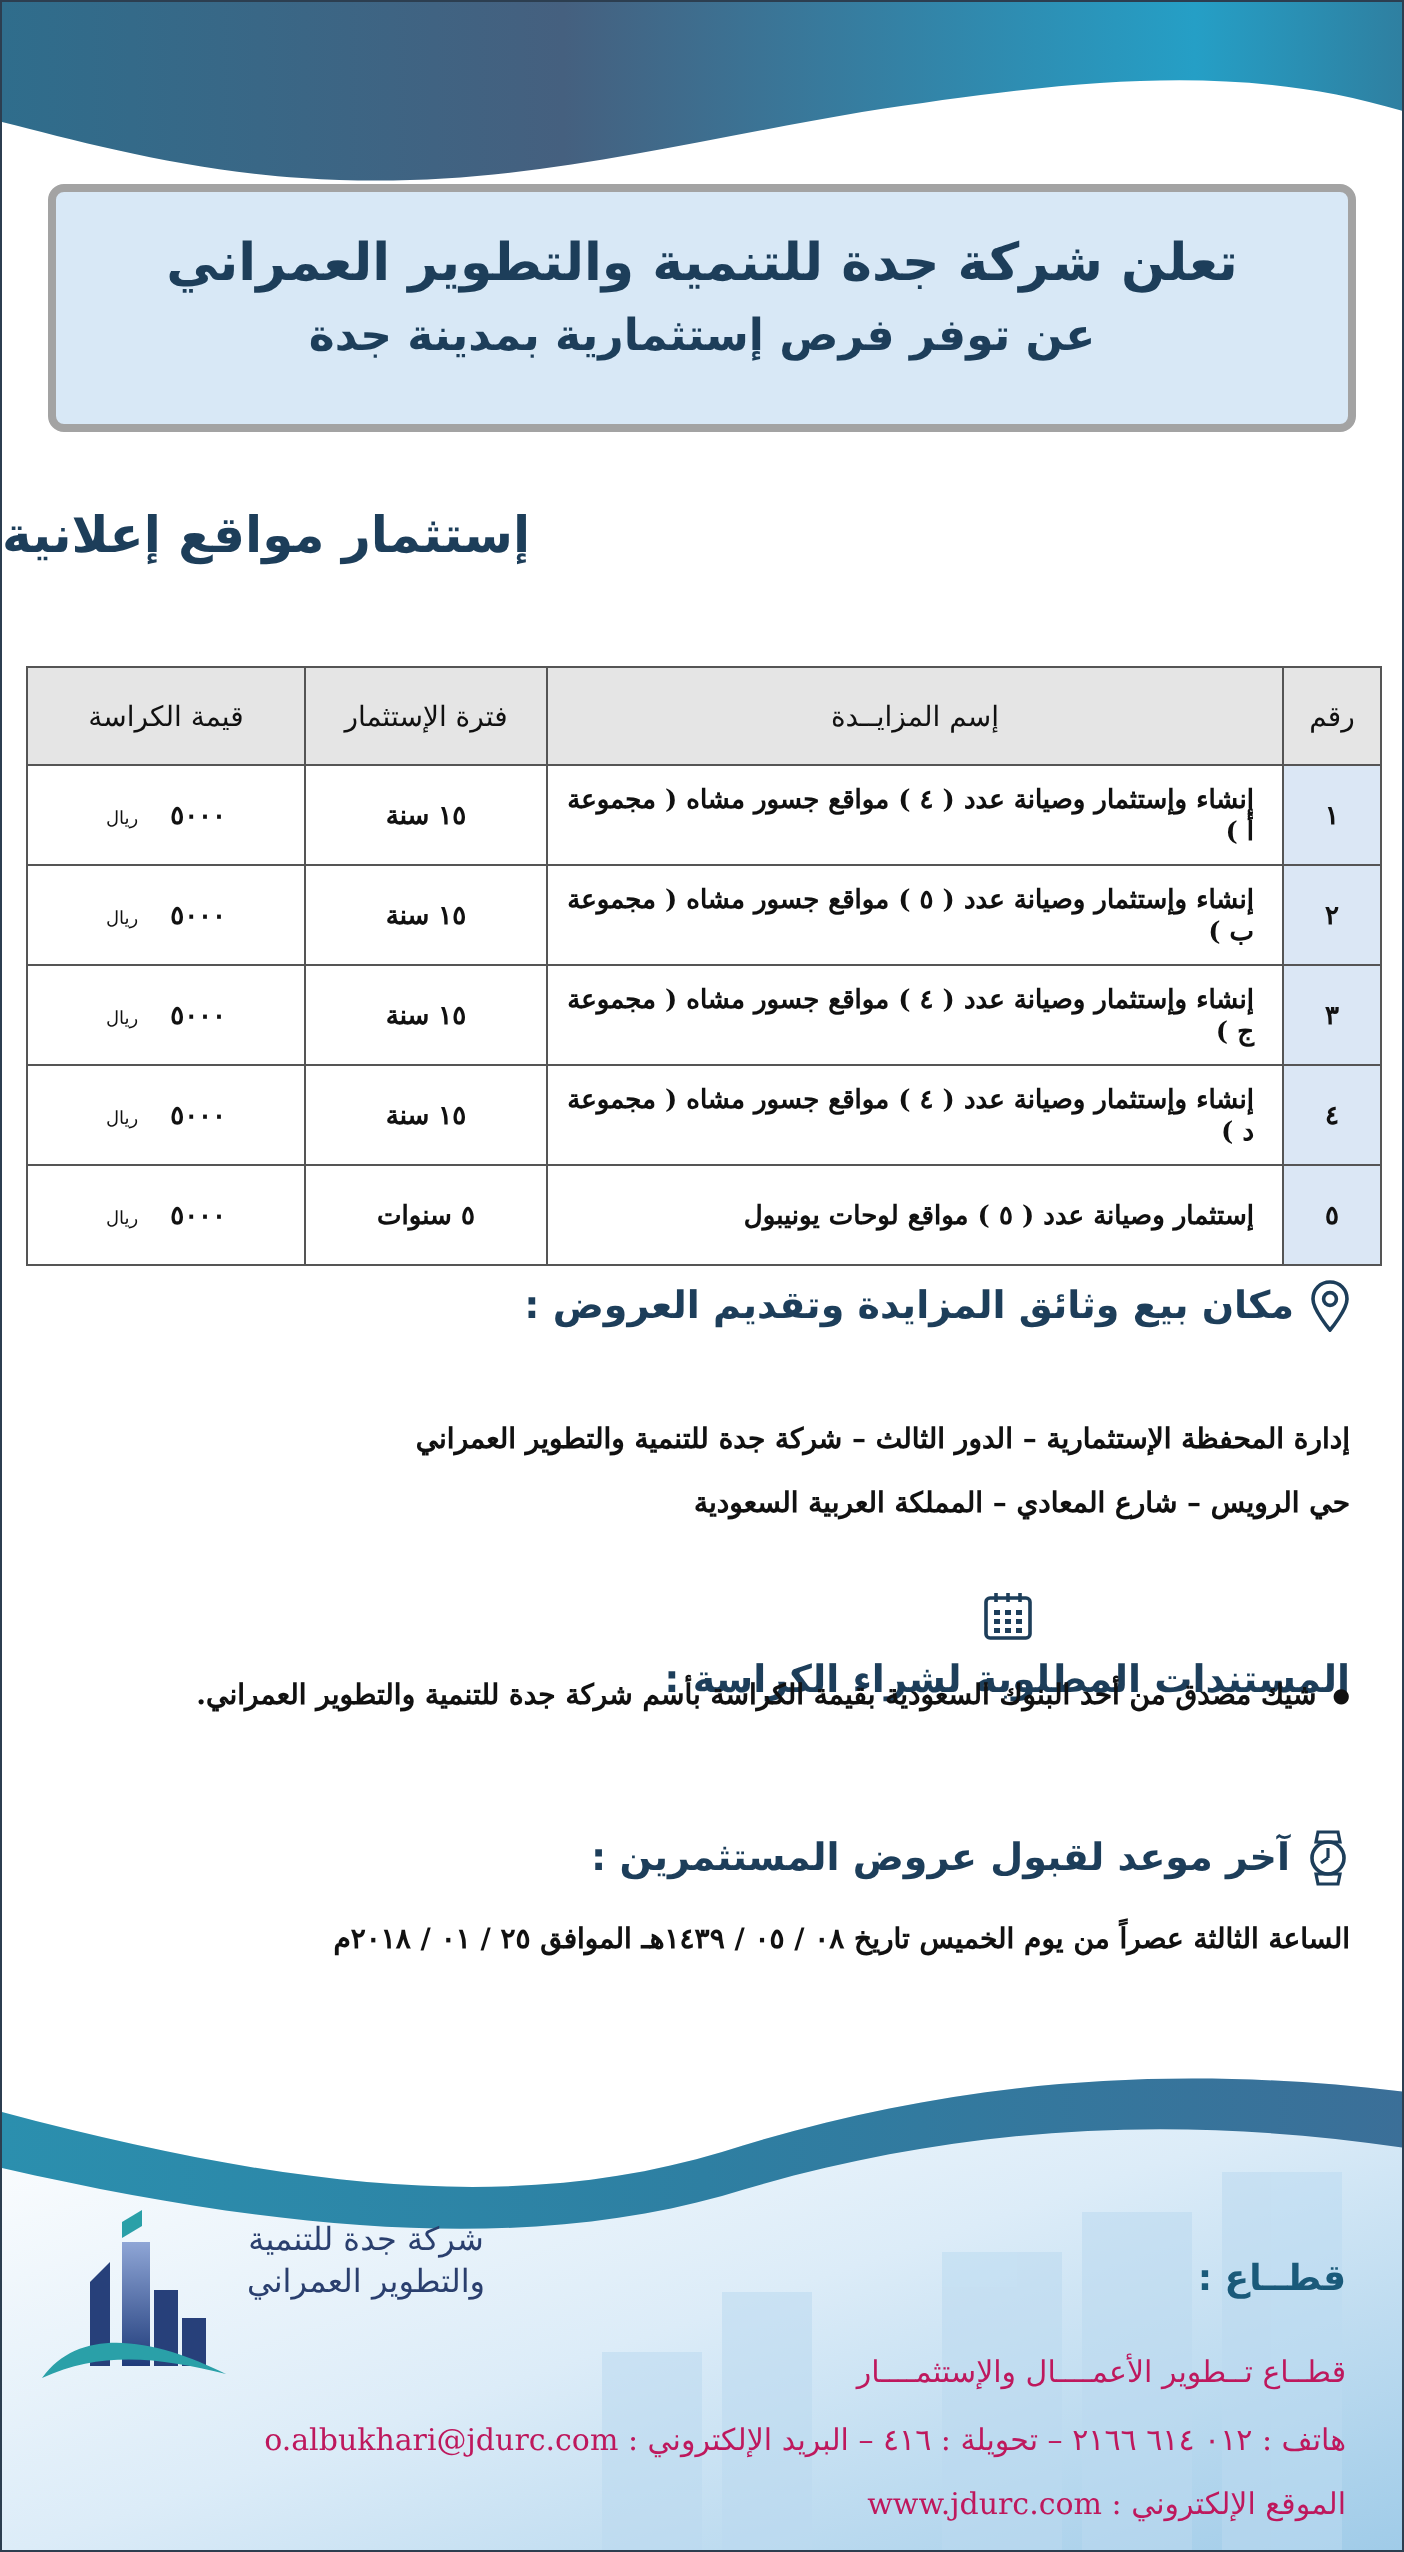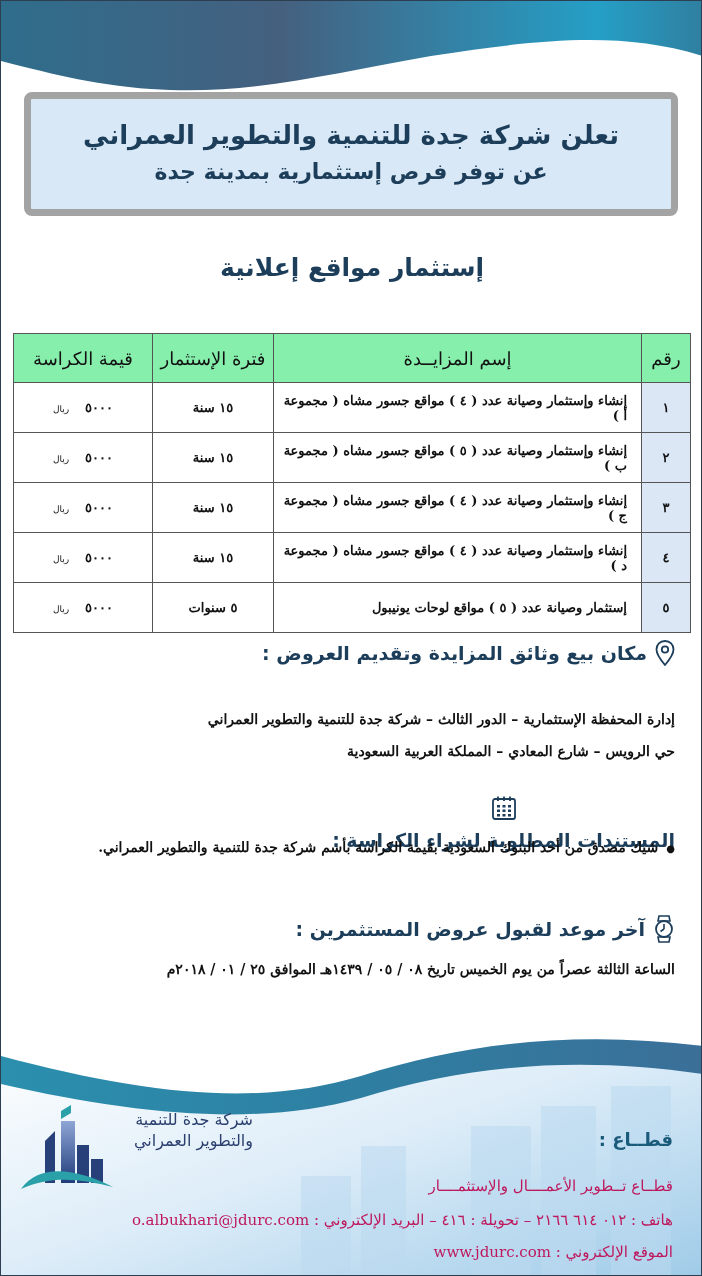--- a/index.html
+++ b/index.html
@@ -1,39 +1,39 @@
 <!DOCTYPE html>
 <html><head>
 <meta charset="utf-8">
 <style>
   html, body { margin: 0; padding: 0; }
   body { width: 702px; height: 1276px; overflow: hidden; background: #fff; font-family: "DejaVu Serif", serif; }
   .page { position: relative; width: 700px; height: 1274px; border: 1px solid #2c3e50; background: #fff; overflow: hidden; direction: rtl; }
   .top-wave { position: absolute; left: 0; top: 0; width: 702px; height: 95px; }
-  .banner { position: absolute; left: 23px; top: 91px; width: 654px; height: 124px; border: 7px solid #a3a3a3; border-radius: 8px; background: #d8e8f6; box-sizing: border-box; text-align: center; }
+  .banner { position: absolute; left: 23px; top: 91px; width: 654px; height: 124px; border: 4px solid #a3a3a3; border-radius: 8px; background: #d8e8f6; box-sizing: border-box; text-align: center; }
   .banner-title { margin-top: 18px; font-family: "DejaVu Sans", sans-serif; font-size: 26px; font-weight: bold; color: #1d3e5a; line-height: 36px; }
   .banner-sub { margin-top: 4px; font-family: "DejaVu Sans", sans-serif; font-size: 22px; font-weight: bold; color: #1d3e5a; line-height: 30px; }
-  .section-title { position: absolute; left: 0; top: 252px; width: 702px; text-align: center; font-family: "DejaVu Sans", sans-serif; font-size: 25px; font-weight: bold; color: #1d3e5a; }
+  .section-title { position: absolute; left: 0; top: 252px; width: 702px; text-align: left; font-family: "DejaVu Sans", sans-serif; font-size: 25px; font-weight: bold; color: #1d3e5a; }
   table.auction { position: absolute; left: 12px; top: 332px; width: 678px; border-collapse: collapse; direction: rtl; font-family: "DejaVu Serif", serif; }
   table.auction th, table.auction td { border: 1px solid #555; text-align: center; color: #111; font-size: 13px; height: 49px; padding: 0 6px; }
-  table.auction th { background: #86efac; font-weight: normal; height: 48px; font-size: 18px; }
+  table.auction th { background: #e5e5e5; font-weight: normal; height: 48px; font-size: 14px; }
   table.auction td.num { background: #dbe7f5; width: 36px; font-weight: bold; }
   table.auction td.name { text-align: right; padding-right: 14px; font-weight: bold; }
   table.auction td.period { width: 108px; font-weight: bold; }
   table.auction td.price { width: 126px; font-weight: bold; }
   .price small { font-size: 9px; font-weight: normal; margin-right: 16px; }
   .info-head { position: absolute; right: 26px; display: flex; align-items: center; gap: 8px; font-family: "DejaVu Sans", sans-serif; font-size: 19px; font-weight: bold; color: #1d3e5a; }
   .info-head svg { flex: none; }
   .info-line { position: absolute; right: 26px; font-size: 14px; font-weight: bold; color: #111; white-space: nowrap; }
   .bullet::before { content: "●"; font-size: 10px; margin-left: 8px; color: #111; vertical-align: middle; }
   .footer { position: absolute; left: 0; top: 1015px; width: 702px; height: 261px; }
   .contact-title { position: absolute; right: 28px; top: 1128px; font-family: "DejaVu Sans", sans-serif; font-size: 18px; font-weight: bold; color: #1a5a7a; }
   .contact-line { position: absolute; right: 28px; font-size: 15px; color: #be185d; white-space: nowrap; }
   .logo { position: absolute; left: 10px; top: 1100px; width: 240px; height: 110px; direction: rtl; }
-  .logo-text { position: absolute; left: 102px; top: 8px; width: 140px; font-family: "DejaVu Sans", sans-serif; font-size: 16px; color: #2a3f6e; line-height: 21px; text-align: right; }
+  .logo-text { position: absolute; left: 102px; top: 8px; width: 140px; font-family: "DejaVu Sans", sans-serif; font-size: 16px; color: #2a3f6e; line-height: 21px; text-align: center; }
 </style>
 </head>
 <body>
 
 <div class="page">
 
   <svg class="top-wave" viewBox="0 0 702 95" preserveAspectRatio="none">
     <defs>
       <linearGradient id="tw" x1="0" x2="1" y1="0" y2="0">
         <stop offset="0" stop-color="#2f6d8c"></stop>

